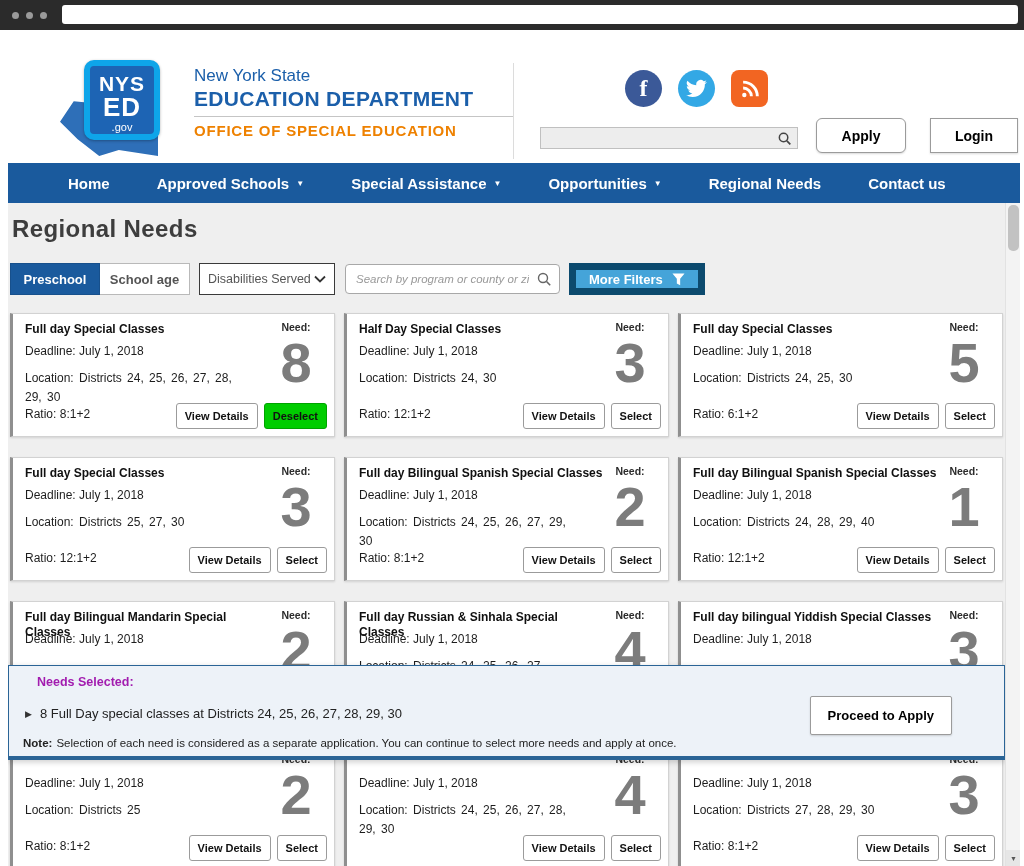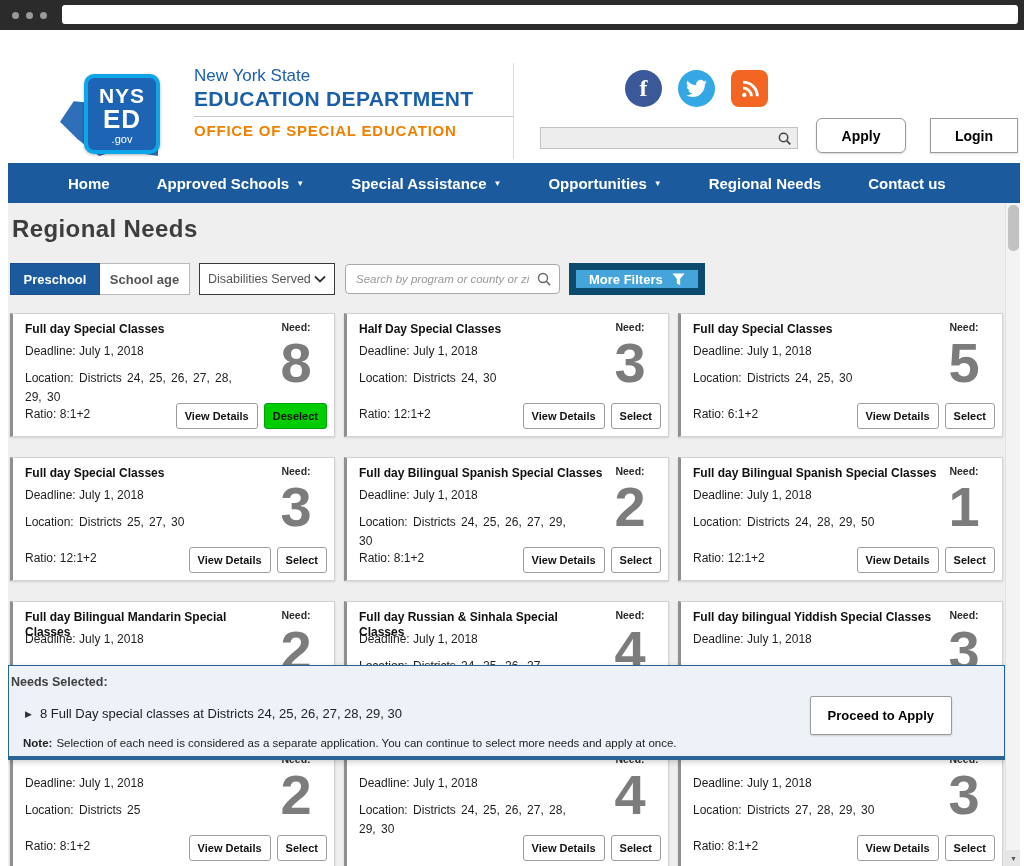--- a/index.html
+++ b/index.html
@@ -8,21 +8,21 @@
   .chrome{position:relative;height:30px;background:#2b2b2b;}
   .chrome-dots{position:absolute;left:12px;top:12px;display:flex;gap:7px;}
   .chrome-dot{width:7px;height:7px;border-radius:50%;background:#9a9a9a;}
   .urlbar{position:absolute;left:62px;right:6px;top:5px;height:19px;background:#fff;border-radius:3px;}
   .page{position:relative;margin:0 4px 0 8px;width:1012px;}
   
   .site-header{position:relative;height:133px;background:#fff;}
   .logo{position:absolute;left:52px;top:30px;width:112px;height:100px;cursor:pointer;}
   .logo-state{position:absolute;left:0;top:20px;width:98px;height:76px;background:#2e6fb8;
     clip-path:polygon(0 55%,14% 28%,30% 30%,55% 8%,100% 0,100% 100%,60% 92%,40% 100%,18% 78%);}
-  .logo-box{position:absolute;left:24px;top:14px;width:76px;height:80px;background:#1d64b4;border:4px solid #0ea5e9;border-radius:10px;color:#fff;text-align:center;padding-top:7px;box-shadow:0 1px 3px rgba(0,0,0,.3);}
+  .logo-box{position:absolute;left:24px;top:0;width:76px;height:80px;background:#1d64b4;border:6px solid #0ea5e9;border-radius:10px;color:#fff;text-align:center;padding-top:7px;box-shadow:0 1px 3px rgba(0,0,0,.3);}
   .logo-nys{font-size:21px;font-weight:bold;letter-spacing:1px;line-height:1;}
   .logo-ed{font-size:26px;font-weight:bold;letter-spacing:1px;line-height:1;}
   .logo-gov{font-size:11px;line-height:1.3;}
   .brand{position:absolute;left:186px;top:36px;width:320px;}
   .brand-l1{color:#1b5faa;font-size:17px;}
   .brand-l2{color:#1b5faa;font-size:21px;font-weight:bold;letter-spacing:.3px;margin-top:1px;}
   .brand-rule{border:0;border-top:1px solid #c5c5c5;margin:5px 0;}
   .brand-l3{color:#ee8100;font-size:15px;font-weight:bold;letter-spacing:.8px;}
   .header-divider{position:absolute;left:505px;top:33px;width:1px;height:96px;background:#dcdcdc;}
   .social{position:absolute;left:617px;top:40px;display:flex;gap:16px;}
@@ -61,21 +61,21 @@
   .line-location{top:55px;right:100px;word-spacing:2px;line-height:1.6;}
   .line-ratio{bottom:15px;}
   .need-box{position:absolute;top:7px;right:6px;width:64px;text-align:center;}
   .need-label{font-size:10.5px;font-weight:bold;color:#2c2c2c;}
   .need-number{font-size:56px;font-weight:bold;color:#7c7c7c;line-height:.95;margin-top:3px;}
   .card-btns{position:absolute;right:7px;bottom:7px;display:flex;gap:6px;align-items:center;}
   .btn-sm{background:#fff;border:1px solid #9b9b9b;border-radius:3px;font-size:11px;font-weight:bold;color:#111;padding:6px 8px;font-family:inherit;cursor:pointer;}
   .btn-sm.deselect{background:#00cd00;border-color:#00a300;}
   
   .overlay{position:absolute;left:0;top:462px;width:997px;height:95px;background:#edf2f8;border:1px solid #2a6496;border-bottom:4px solid #2a6496;z-index:5;box-shadow:0 2px 6px rgba(0,0,0,.2);}
-  .overlay-title{position:absolute;left:2px;top:9px;font-size:12.5px;font-weight:bold;color:#404040;}
+  .overlay-title{position:absolute;left:28px;top:9px;font-size:12.5px;font-weight:bold;color:#a21caf;}
   .overlay-item{position:absolute;left:16px;top:40px;font-size:13px;color:#222;display:flex;align-items:center;gap:8px;cursor:pointer;}
   .disclosure{font-size:9px;color:#333;}
   .btn-proceed{position:absolute;right:52px;top:30px;background:#fff;border:1px solid #9b9b9b;border-radius:2px;font-size:13px;font-weight:bold;padding:11px 17px;font-family:inherit;cursor:pointer;box-shadow:0 1px 2px rgba(0,0,0,.15);}
   .overlay-note{position:absolute;left:14px;bottom:7px;font-size:11.5px;color:#222;}
   .note-bold{font-weight:bold;margin-right:4px;}
   
   .scrollbar{position:absolute;right:0;top:0;width:15px;height:663px;background:#f3f3f3;border-left:1px solid #e2e2e2;z-index:6;}
   .sb-thumb{position:absolute;left:2px;top:2px;width:11px;height:46px;background:#c2c2c2;border-radius:5px;}
   .sb-btn{position:absolute;left:0;bottom:0;width:15px;height:16px;background:#e6e6e6;color:#555;display:flex;align-items:center;justify-content:center;cursor:pointer;}
   .sb-btn span{font-size:7px;line-height:1;}
@@ -260,21 +260,21 @@
       <div class="need-number">2</div>
     </div>
     <div class="card-btns">
       <button class="btn-sm btn-view">View Details</button>
       <button class="btn-sm btn-action">Select</button>
     </div>
   </div>
         <div class="card">
     <div class="card-title">Full day Bilingual Spanish Special Classes</div>
     <div class="card-line line-deadline"><span class="lbl-deadline">Deadline:</span> <span class="val-deadline">July 1, 2018</span></div>
-    <div class="card-line line-location"><span class="lbl-location">Location:</span> <span class="val-location">Districts 24, 28, 29, 50</span></div>
+    <div class="card-line line-location"><span class="lbl-location">Location:</span> <span class="val-location">Districts 24, 28, 29, 40</span></div>
     <div class="card-line line-ratio"><span class="lbl-ratio">Ratio:</span> <span class="val-ratio">12:1+2</span></div>
     <div class="need-box">
       <div class="need-label">Need:</div>
       <div class="need-number">1</div>
     </div>
     <div class="card-btns">
       <button class="btn-sm btn-view">View Details</button>
       <button class="btn-sm btn-action">Select</button>
     </div>
   </div>

